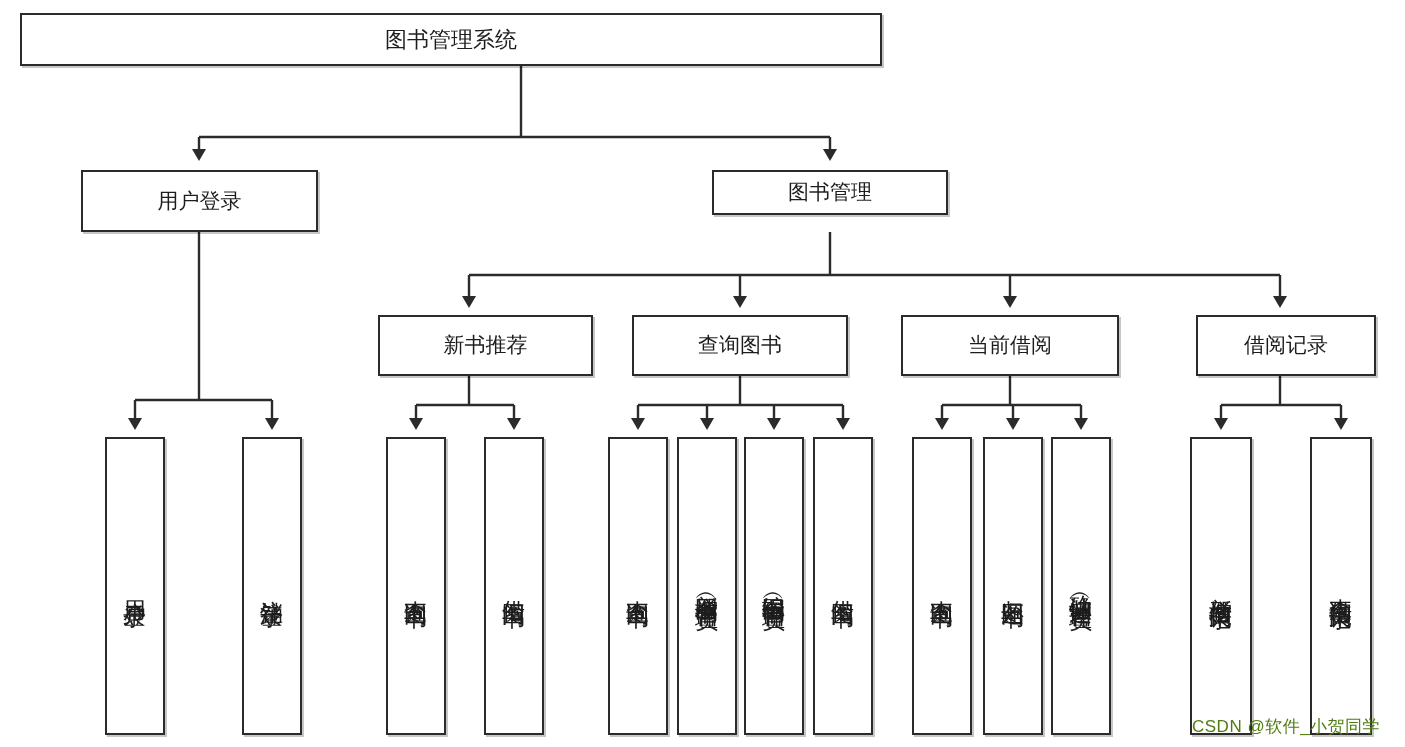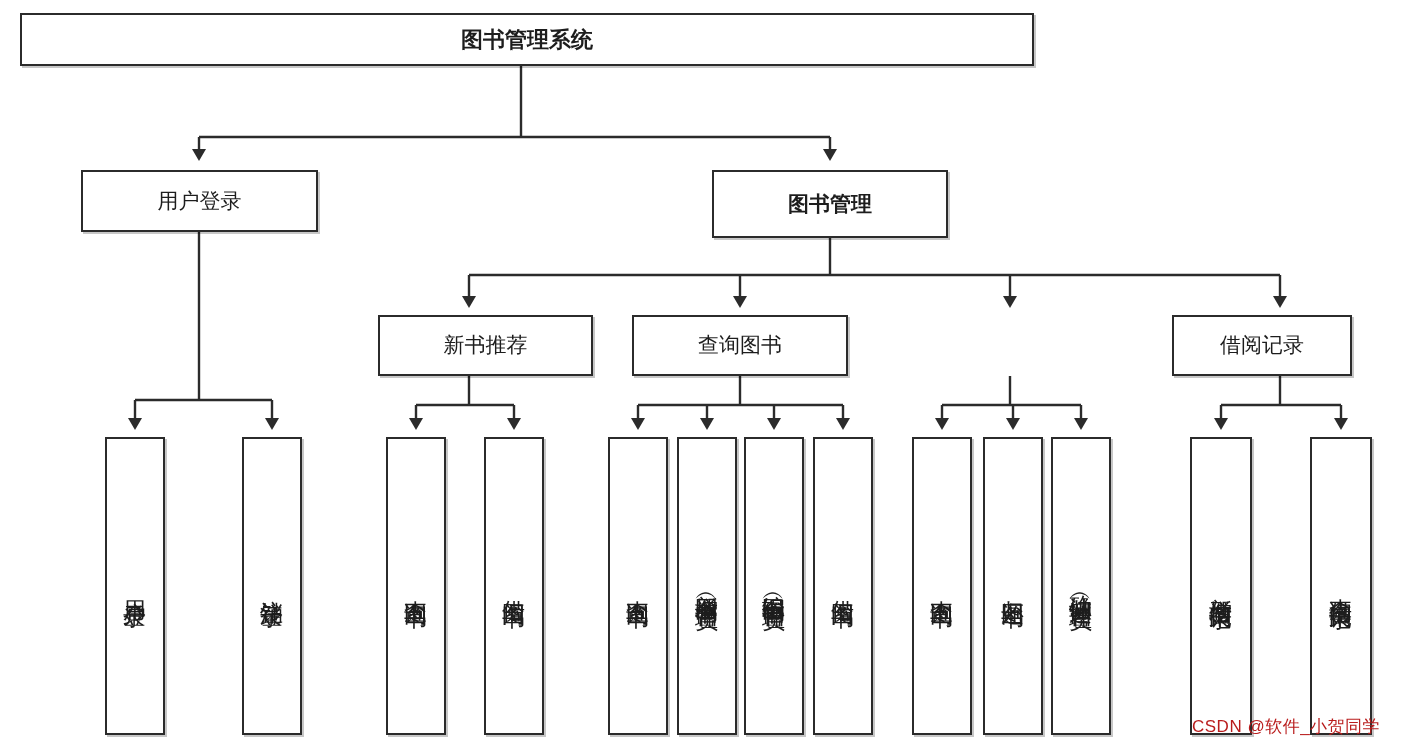--- a/index.html
+++ b/index.html
@@ -34,21 +34,21 @@
     writing-mode:vertical-rl;
     text-orientation:upright;
     font-size:23px;
     line-height:1.05;
     letter-spacing:2px;
     white-space:pre;
   }
 
   #watermark{
     position:absolute;
-    color:#b91c1c;
+    color:#4d7c0f;
     font-size:17px;
     letter-spacing:0.5px;
     white-space:pre;
     pointer-events:none;
   }
 </style>
 </head>
 <body>
 
 <div id="stage">
@@ -96,38 +96,41 @@
       <path d="M1013,405 L1013,419" marker-end="url(#ah)"></path>
       <path d="M1081,405 L1081,419" marker-end="url(#ah)"></path>
 
       <path d="M1280,376 L1280,405"></path>
       <path d="M1221,405 L1341,405"></path>
       <path d="M1221,405 L1221,419" marker-end="url(#ah)"></path>
       <path d="M1341,405 L1341,419" marker-end="url(#ah)"></path>
     </g>
   </svg>
 
-  <div class="node horiz root" style="left:20px;top:13px;width:1014px;height:53px;font-weight:bold;">
+  <div class="node horiz root" style="left:20px;top:13px;width:862px;height:53px;">
     <span class="lbl">图书管理系统</span>
   </div>
 
   <div class="node horiz" style="left:81px;top:170px;width:237px;height:62px;">
     <span class="lbl">用户登录</span>
   </div>
-  <div class="node horiz" style="left:712px;top:170px;width:236px;height:68px;font-weight:bold;">
+  <div class="node horiz" style="left:712px;top:170px;width:236px;height:45px;">
     <span class="lbl">图书管理</span>
   </div>
 
   <div class="node horiz" style="left:362px;top:315px;width:215px;height:61px;margin-left:16px;">
     <span class="lbl">新书推荐</span>
   </div>
   <div class="node horiz" style="left:632px;top:315px;width:216px;height:61px;">
     <span class="lbl">查询图书</span>
   </div>
-  <div class="node horiz" style="left:1172px;top:315px;width:180px;height:61px;">
+  <div class="node horiz" style="left:901px;top:315px;width:218px;height:61px;">
+    <span class="lbl">当前借阅</span>
+  </div>
+  <div class="node horiz" style="left:1196px;top:315px;width:180px;height:61px;">
     <span class="lbl">借阅记录</span>
   </div>
 
   <div class="node vert" style="left:105px;top:437px;width:60px;height:298px;">
     <span class="lbl">用户登录</span>
   </div>
   <div class="node vert" style="left:242px;top:437px;width:60px;height:298px;">
     <span class="lbl">注销登录</span>
   </div>
 

